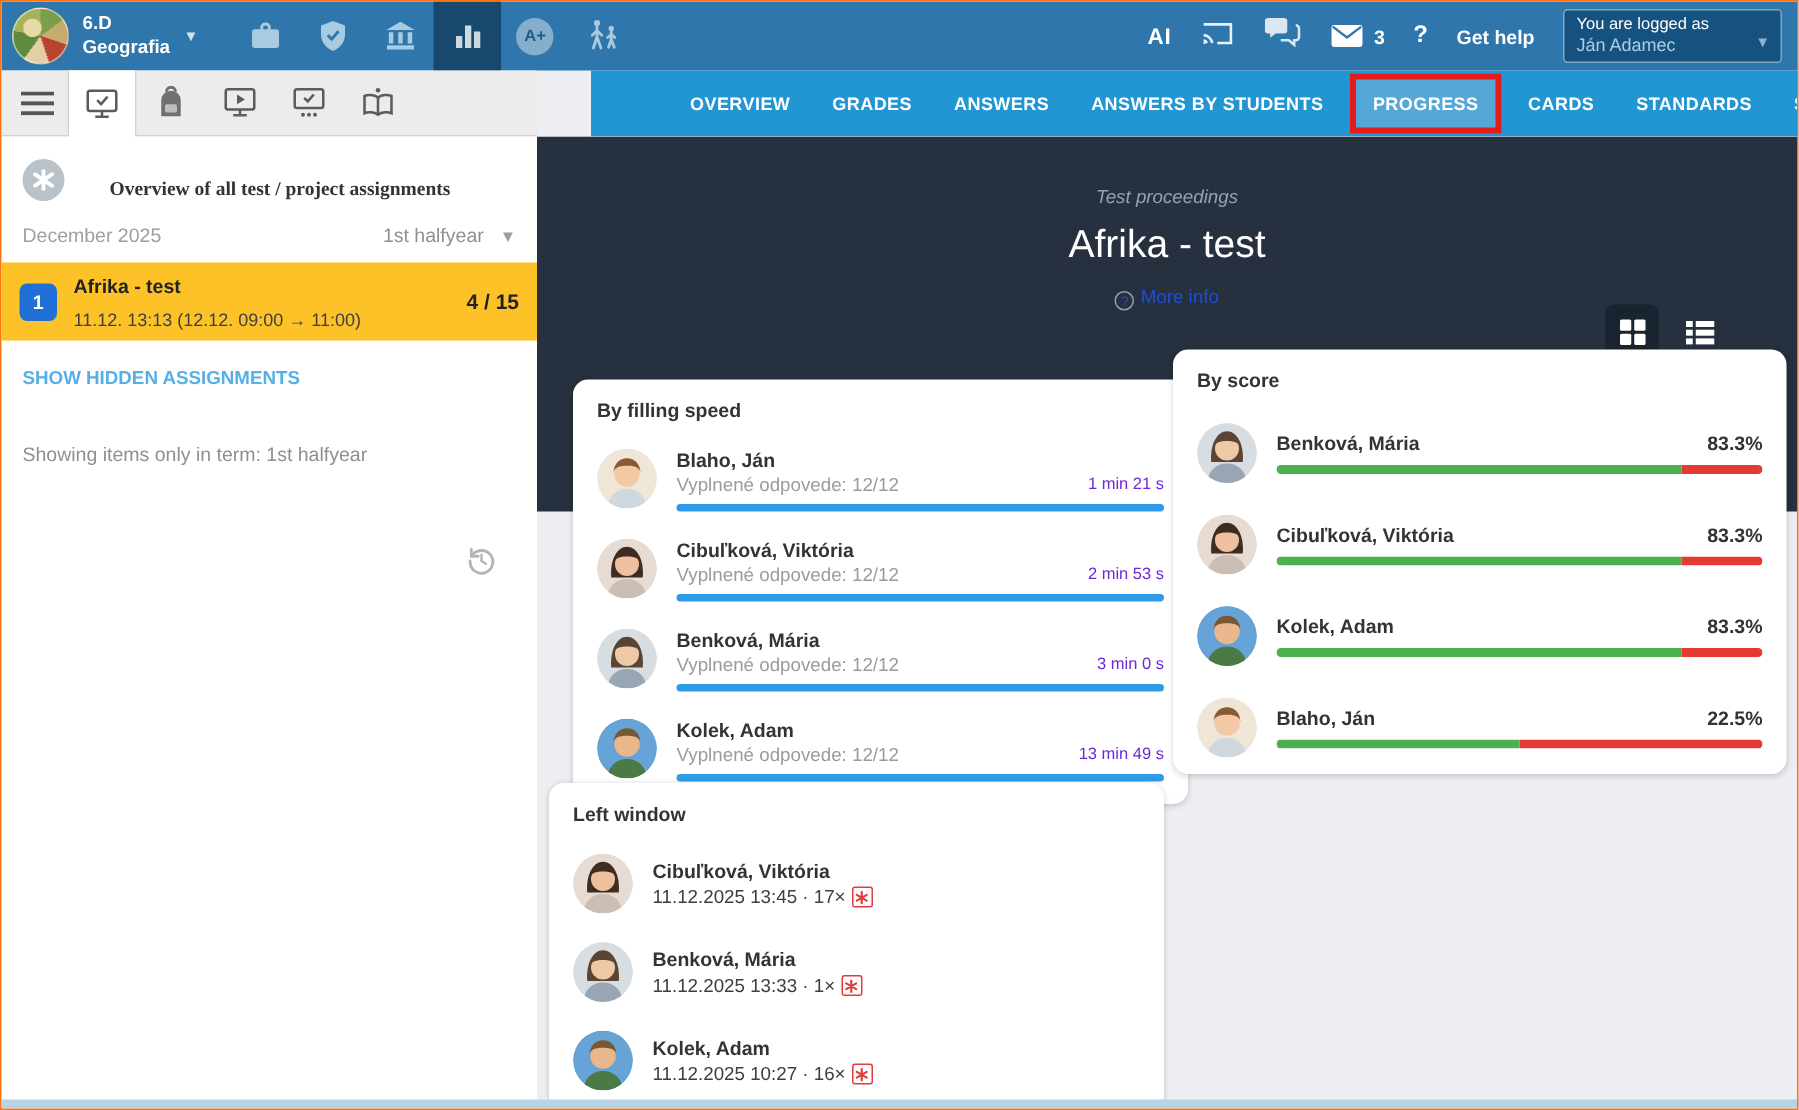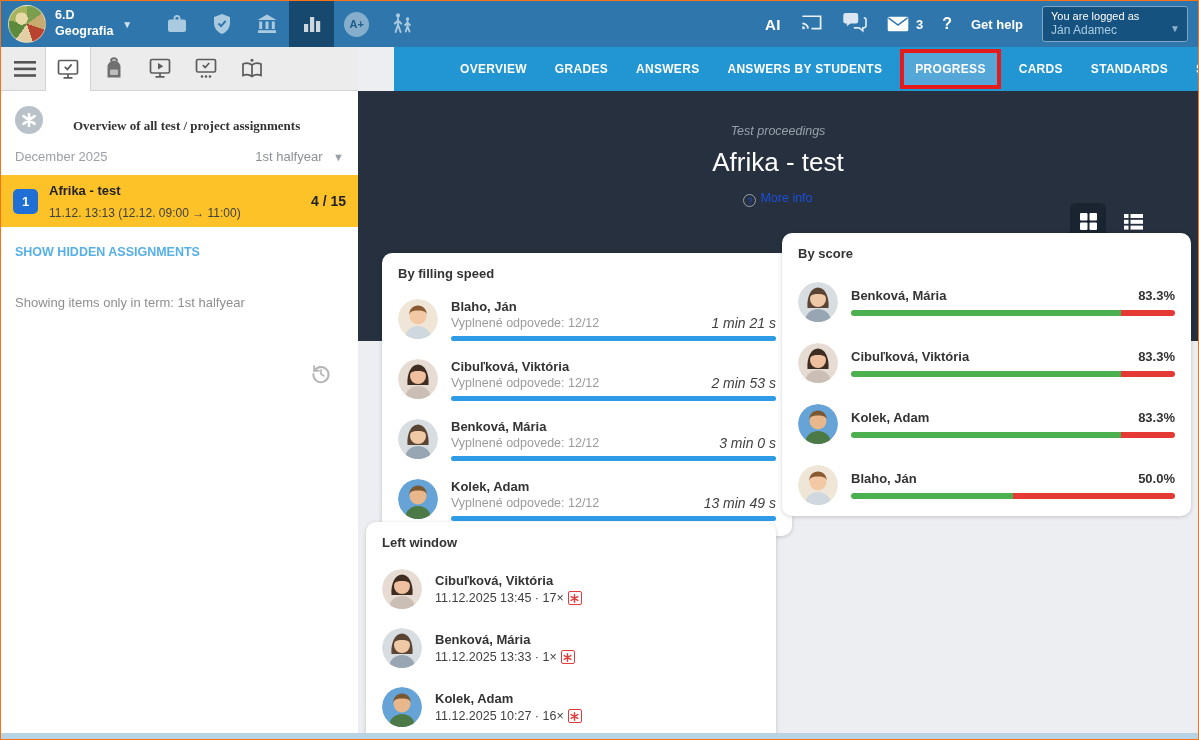--- a/index.html
+++ b/index.html
@@ -80,21 +80,21 @@
   .p-title { font-size:13px; font-weight:bold; color:#333; }
 
   .avatar { width:40px; height:40px; flex:none; border-radius:50%; overflow:hidden; display:block; }
   .avatar svg { display:block; width:40px; height:40px; }
 
   .row { display:flex; gap:13px; cursor:pointer; }
   .col { flex:1; min-width:0; }
   .name { font-size:13px; font-weight:bold; color:#333; line-height:16px; }
   .subline { display:flex; justify-content:space-between; line-height:16px; }
   .ans { font-size:12.5px; color:#9b9b9b; }
-  .time { font-size:14px; color:#404040;font-style:italic; }
+  .time { font-size:11px; color:#6d28d9; }
   .bluebar { height:5px; background:#2e9be6; border-radius:3px; margin-top:5px; }
   .sprow { margin-top:18px; }
   .sprow:first-of-type { margin-top:13px; }
 
   .scrow { margin-top:21px; align-items:center; }
   .scrow:first-of-type { margin-top:13px; }
   .sctop { display:flex; justify-content:space-between; align-items:baseline; }
   .pct { font-size:13px; font-weight:bold; color:#333; }
   .scorebar { margin-top:6px; height:6px; border-radius:3px; overflow:hidden; display:flex; }
   .scorebar .g { background:#4caf50; height:100%; }
@@ -475,21 +475,21 @@
             <svg viewBox="0 0 40 40">
               <circle cx="20" cy="20" r="20" fill="var(--av-bg)"></circle>
               <path d="M7 40c0-8 6-13 13-13s13 5 13 13z" fill="var(--av-shirt)"></path>
               <circle cx="20" cy="17" r="8.5" fill="var(--av-skin)"></circle>
               <path d="M11 17c0-7 4-10.5 9-10.5S29 10 29 17c0-4-3-5.5-9-5.5S11 13 11 17z" fill="var(--av-hair)"></path>
             </svg>
           </span>
         <div class="col">
           <div class="sctop">
               <span class="name">Blaho, Ján</span>
-              <span class="pct">50.0%</span>
+              <span class="pct">22.5%</span>
             </div>
           <div class="scorebar">
               <span class="g" style="width: 50%;"></span>
               <span class="r"></span>
             </div>
         </div>
       </div>
     </section>
 
     <section class="panel p-left">

